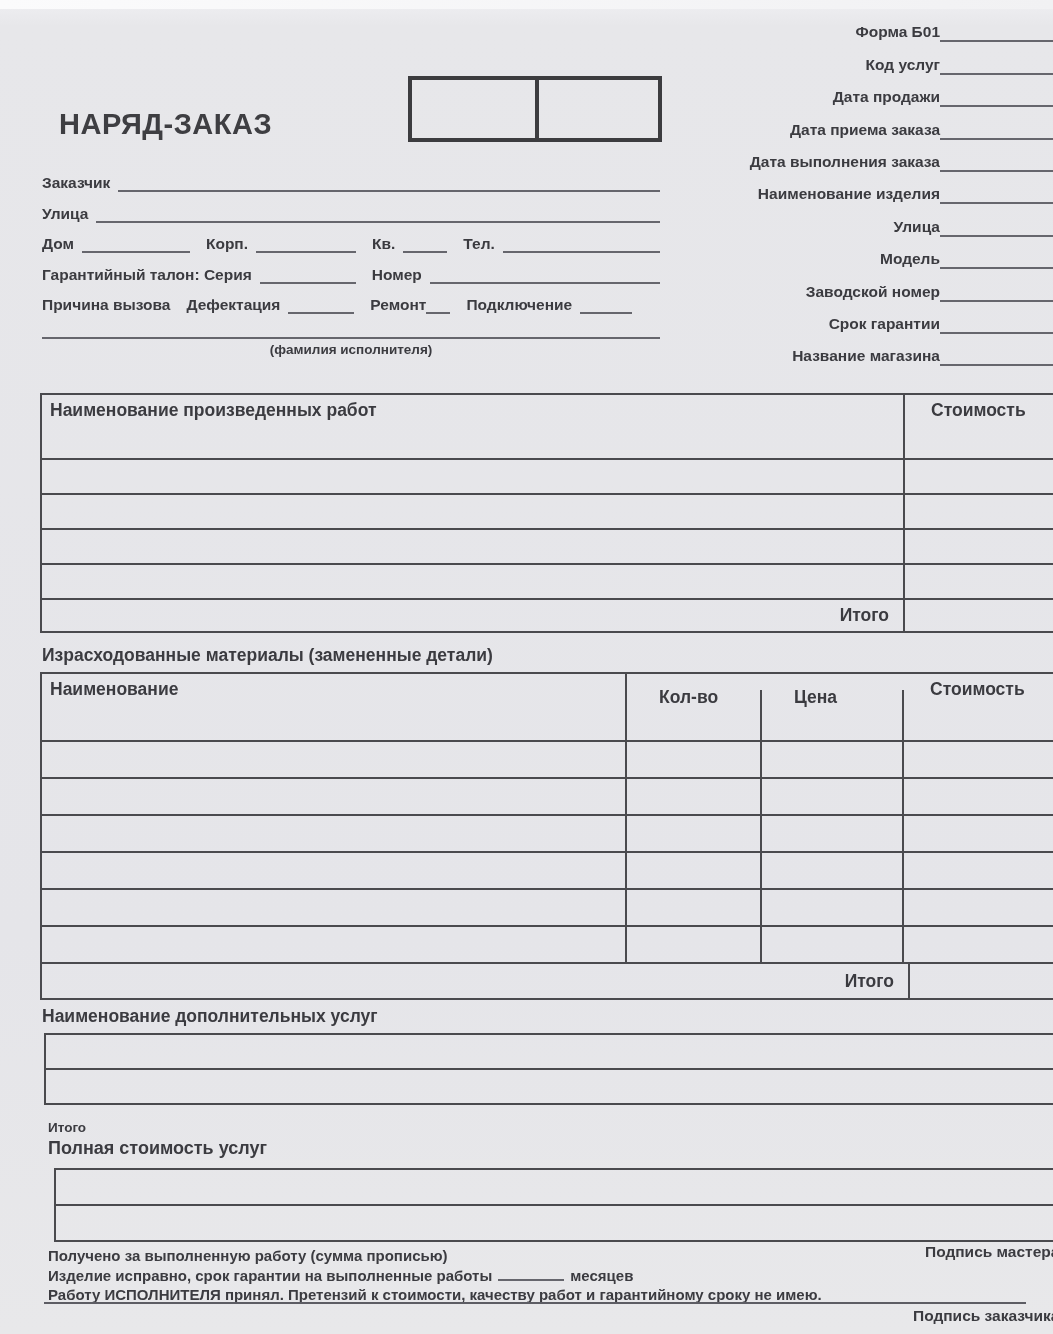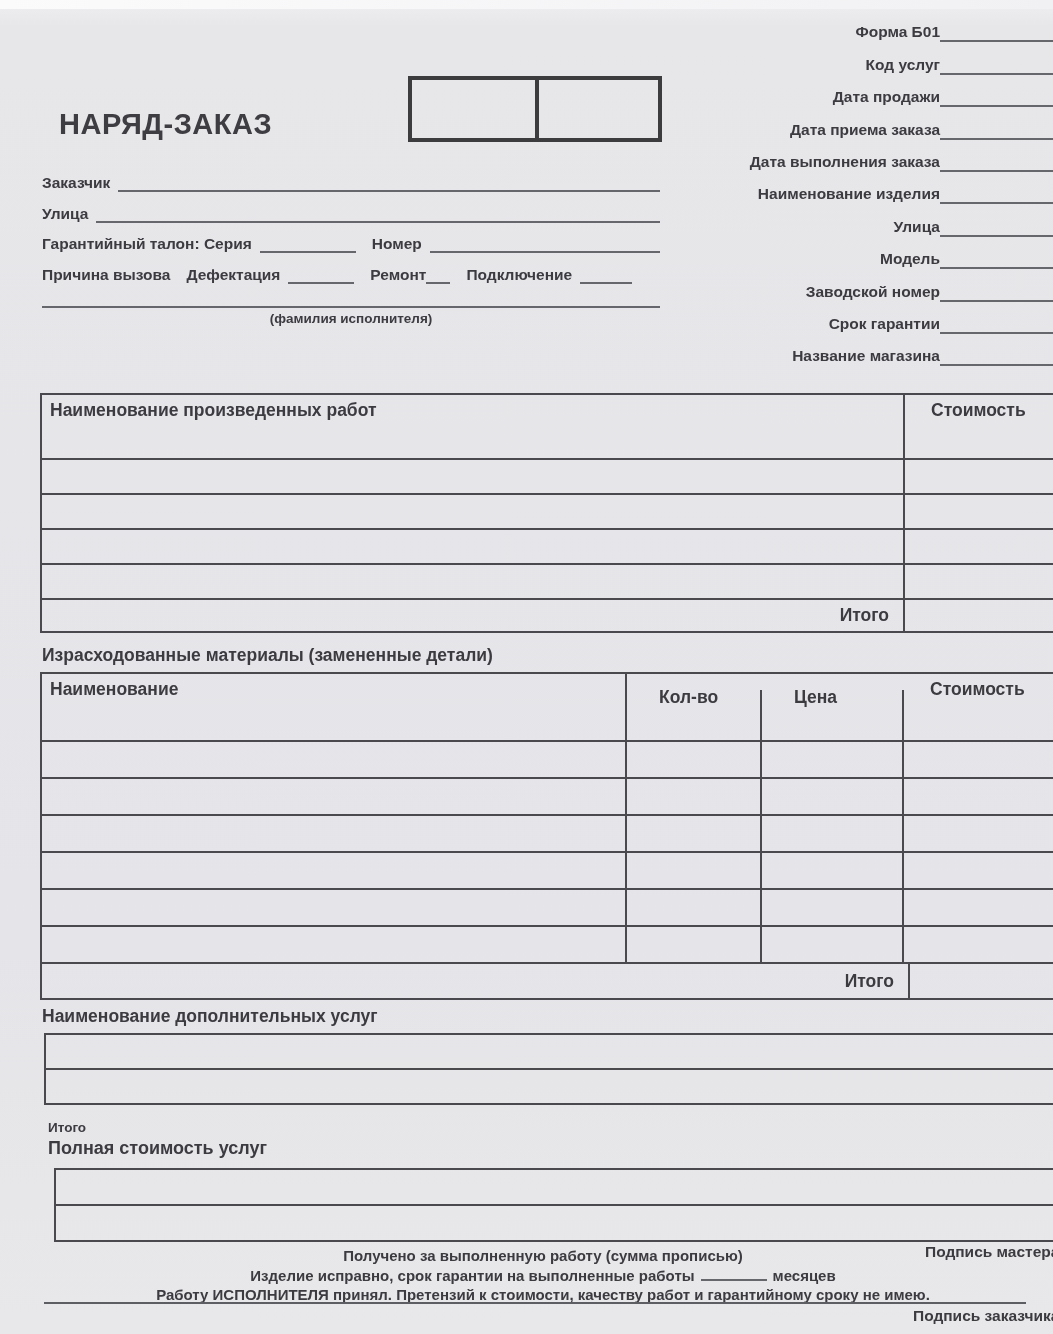--- a/index.html
+++ b/index.html
@@ -73,21 +73,21 @@
   .add-row:first-child{border-top:none;}
   #add-total{position:absolute;left:48px;top:1120px;font-size:13.5px;font-weight:700;}
 
   
   #fullcost-title{position:absolute;left:48px;top:1138px;font-size:18px;font-weight:700;}
   #fullcost-box{position:absolute;left:54px;top:1168px;width:1006px;border:2px solid #4a4a4e;}
   #fullcost-box .fc-row{height:34px;}
   #fullcost-box .fc-row + .fc-row{border-top:2px solid #4a4a4e;}
 
   
-  #footer{position:absolute;left:48px;top:1246px;width:990px;font-size:15px;font-weight:700;line-height:19.5px;text-align:center;}
+  #footer{position:absolute;left:48px;top:1246px;width:990px;font-size:15px;font-weight:700;line-height:19.5px;}
   .f-line{white-space:nowrap;}
   .warranty-blank{display:inline-block;width:66px;border-bottom:2px solid #66666d;height:12px;margin:0 6px;}
   #sig-line{position:absolute;left:44px;top:1290px;width:982px;height:12px;border-bottom:2px solid #5d5d64;}
   #sign-master{position:absolute;left:925px;top:1243px;font-size:15.5px;font-weight:700;white-space:nowrap;}
   #sign-customer{position:absolute;left:913px;top:1307px;font-size:15.5px;font-weight:700;white-space:nowrap;}
 </style>
 </head>
 <body>
 
 <div id="page">
@@ -150,20 +150,30 @@
   <div id="customer">
     <div class="c-row">
       <span>Заказчик</span>
       <span class="blank grow ml"></span>
     </div>
     <div class="c-row">
       <span>Улица</span>
       <span class="blank grow ml"></span>
     </div>
     <div class="c-row">
+      <span>Дом</span>
+      <span class="blank ml" style="width:108px"></span>
+      <span class="gap">Корп.</span>
+      <span class="blank ml" style="width:100px"></span>
+      <span class="gap">Кв.</span>
+      <span class="blank ml" style="width:44px"></span>
+      <span class="gap">Тел.</span>
+      <span class="blank grow ml"></span>
+    </div>
+    <div class="c-row">
       <span>Гарантийный талон: Серия</span>
       <span class="blank ml" style="width:96px"></span>
       <span class="gap">Номер</span>
       <span class="blank grow ml"></span>
     </div>
     <div class="c-row">
       <span>Причина вызова</span>
       <span class="gap">Дефектация</span>
       <span class="blank ml" style="width:66px"></span>
       <span class="gap">Ремонт</span>

